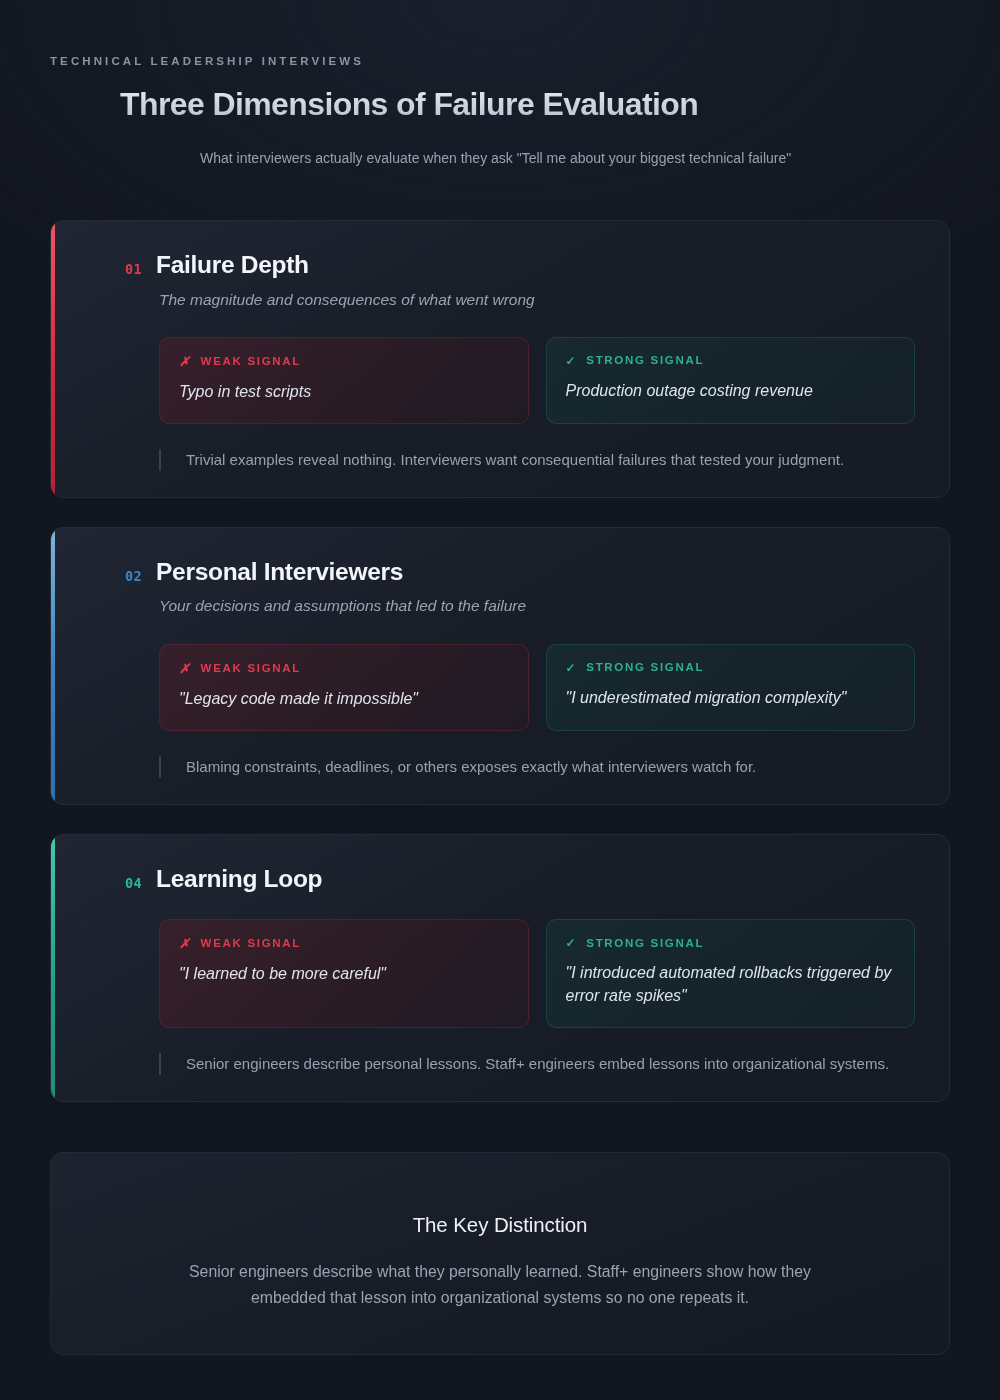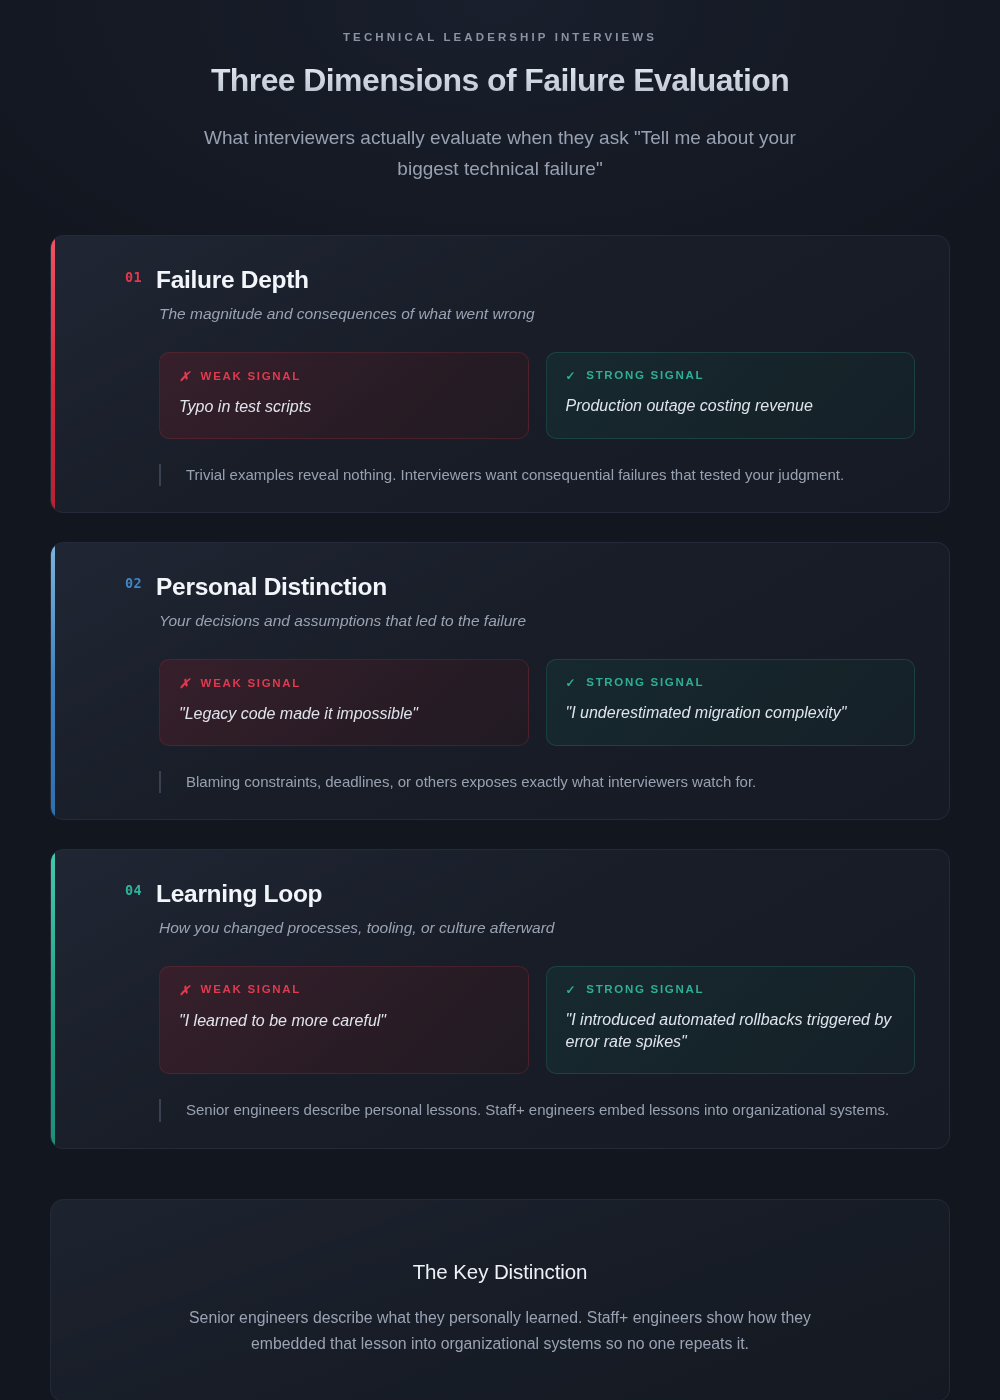--- a/index.html
+++ b/index.html
@@ -17,21 +17,21 @@
     width: 1000px;
     min-height: 1400px;
     background:
       radial-gradient(ellipse 900px 500px at 50% 0%, rgba(30,38,54,0.55), rgba(18,22,31,0) 70%),
       #12161f;
     padding: 0 50px;
     overflow: hidden;
   }
 
   
-  .header { padding-top: 32px; text-align: center; }
+  .header { padding-top: 56px; }
 
   .eyebrow {
     font-size: 11.5px;
     font-weight: bold;
     letter-spacing: 3.1px;
     color: #8b93a3;
     text-transform: uppercase;
     line-height: 1;
     margin-bottom: 20px;
   }
@@ -46,21 +46,21 @@
     -webkit-background-clip: text;
     background-clip: text;
     -webkit-text-fill-color: transparent;
     max-width: 760px;
     margin: 12px auto;
   }
 
   .subtitle {
     margin: 26px auto 0;
     max-width: 600px;
-    font-size: 19px;
+    font-size: 14px;
     line-height: 1.62;
     color: #98a1b2;
   }
 
   
   .cards { margin-top: 51px; display: flex; flex-direction: column; gap: 29px; }
 
   .card {
     position: relative;
     border: 1px solid #242a38;
@@ -75,21 +75,21 @@
   .accent-bar {
     position: absolute;
     left: 0; top: 0; bottom: 0;
     width: 4px;
     border-radius: 13px 0 0 13px;
   }
   .card[data-accent="red"]   .accent-bar { background: linear-gradient(180deg, #f05463 0%, #d6293c 55%, #b52232 100%); }
   .card[data-accent="blue"]  .accent-bar { background: linear-gradient(180deg, #7fb4dc 0%, #3f83c0 50%, #2f6fae 100%); }
   .card[data-accent="green"] .accent-bar { background: linear-gradient(180deg, #45c9ae 0%, #22a287 55%, #1d8f7a 100%); }
 
-  .card-head { display: flex; align-items: center; gap: 14px; }
+  .card-head { display: flex; align-items: flex-end; gap: 14px; }
 
   .card-num {
     font-family: "DejaVu Sans Mono", "Liberation Mono", monospace;
     font-size: 13.5px;
     font-weight: bold;
     letter-spacing: 0.4px;
     line-height: 1;
     position: relative;
     top: -3px;
   }
@@ -240,21 +240,21 @@
           <div class="signal-text">Production outage costing revenue</div>
         </div>
       </div>
       <p class="insight">Trivial examples reveal nothing. Interviewers want consequential failures that tested your judgment.</p>
     </div>
 
     <div class="card" data-accent="blue">
       <div class="accent-bar"></div>
       <div class="card-head">
         <span class="card-num">02</span>
-        <h2 class="card-title">Personal Distinction</h2>
+        <h2 class="card-title">Personal Interviewers</h2>
       </div>
       <p class="card-desc">Your decisions and assumptions that led to the failure</p>
       <div class="signals">
         <div class="signal weak">
           <div class="signal-label">
             <span class="sig-icon">✗</span>
             <span>WEAK SIGNAL</span>
           </div>
           <div class="signal-text">"Legacy code made it impossible"</div>
         </div>
@@ -268,21 +268,20 @@
       </div>
       <p class="insight">Blaming constraints, deadlines, or others exposes exactly what interviewers watch for.</p>
     </div>
 
     <div class="card" data-accent="green">
       <div class="accent-bar"></div>
       <div class="card-head">
         <span class="card-num">04</span>
         <h2 class="card-title">Learning Loop</h2>
       </div>
-      <p class="card-desc">How you changed processes, tooling, or culture afterward</p>
       <div class="signals">
         <div class="signal weak">
           <div class="signal-label">
             <span class="sig-icon">✗</span>
             <span>WEAK SIGNAL</span>
           </div>
           <div class="signal-text">"I learned to be more careful"</div>
         </div>
         <div class="signal strong">
           <div class="signal-label">

